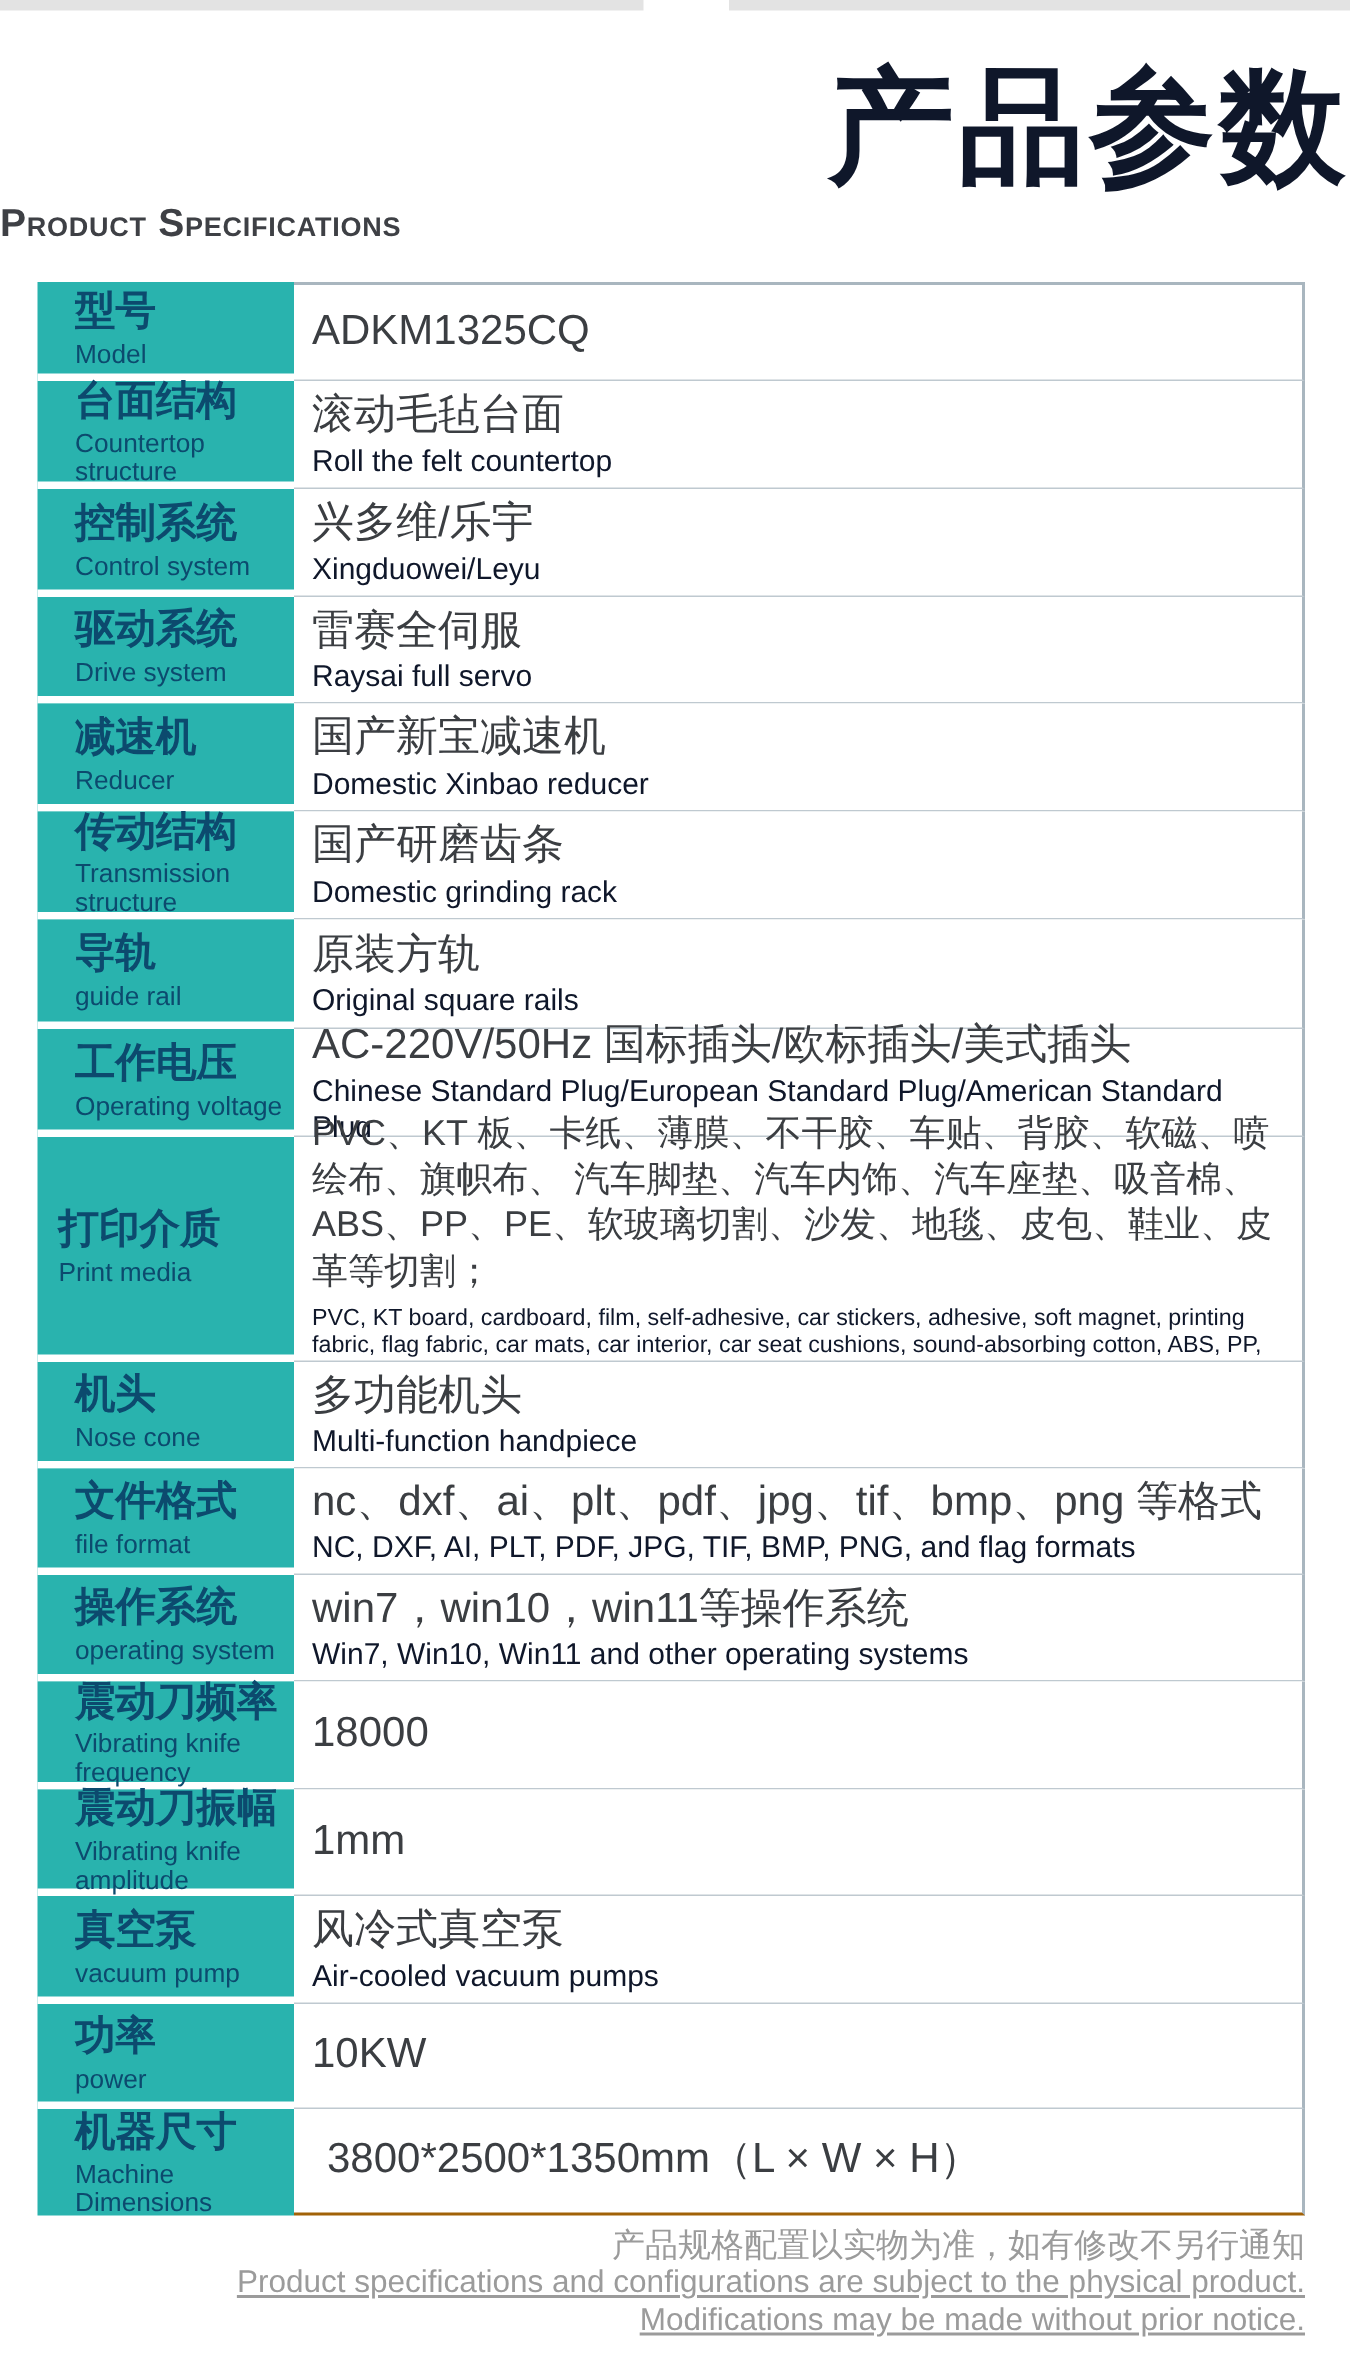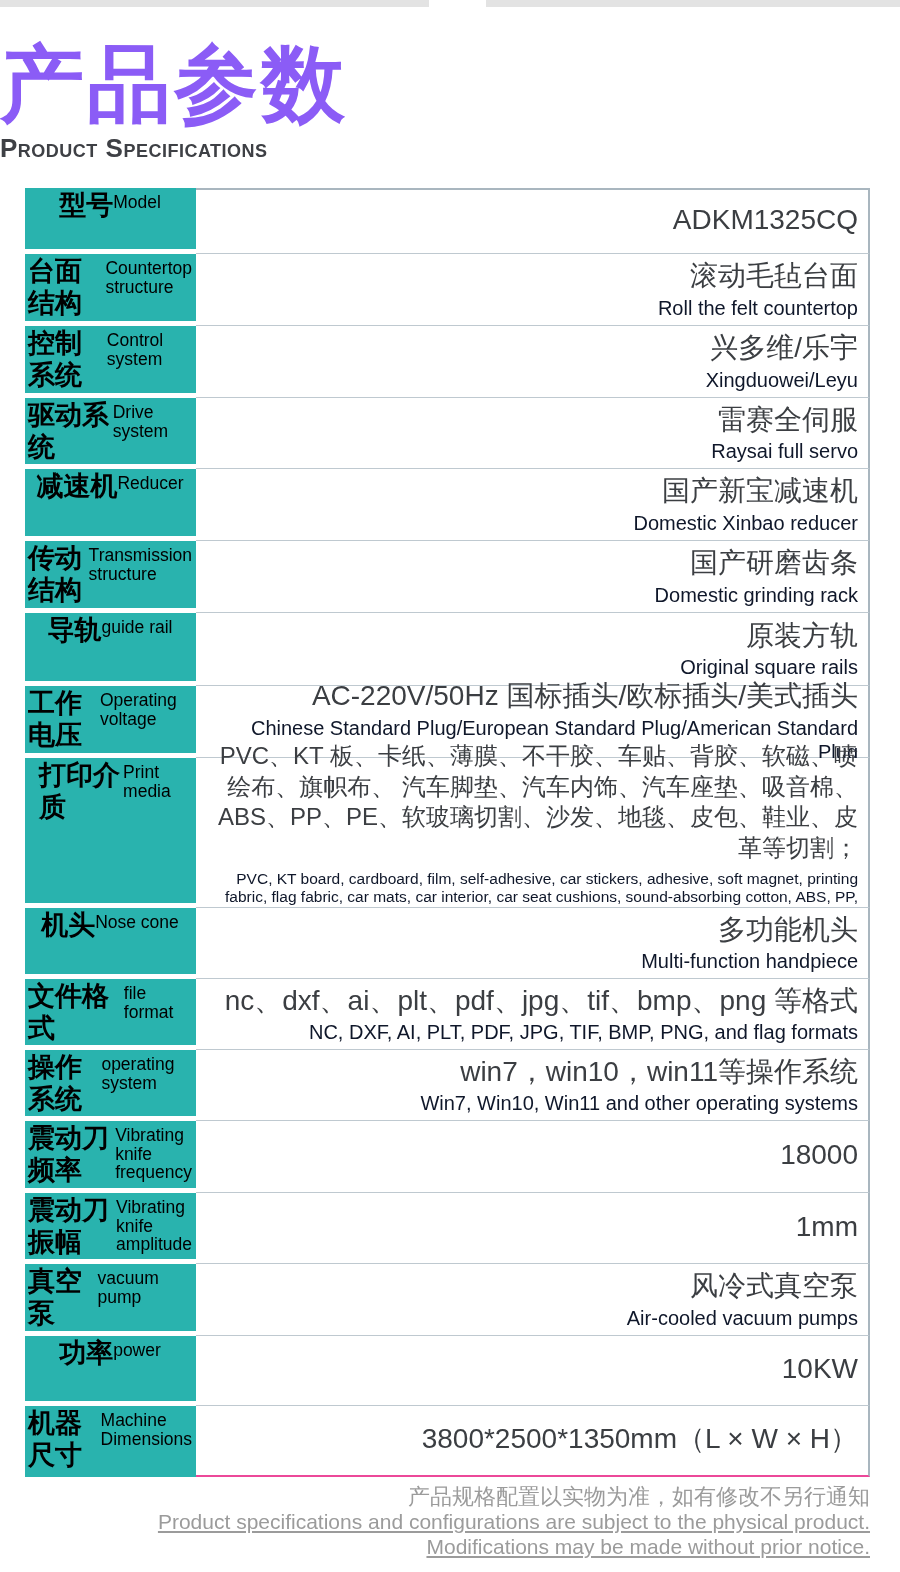--- a/index.html
+++ b/index.html
@@ -6,48 +6,48 @@
   body {
     width:900px; height:1572px; background:#ffffff; overflow:hidden;
     font-family:"Liberation Sans","DejaVu Sans",sans-serif;
   }
   
   .topbar { position:relative; height:7px; }
   .topbar .seg-l { position:absolute; left:0; top:0; width:429px; height:7px; background:#e3e3e3; }
   .topbar .seg-r { position:absolute; left:486px; right:0; top:0; height:7px; background:#e3e3e3; }
   
   .page-title {
-    margin-top:30px; text-align:left;
+    margin-top:30px; text-align:right;
     font-size:84px; line-height:1.12; font-weight:900;
-    color:#8b5cf6; letter-spacing:3px;
+    color:#0f172a; letter-spacing:3px;
   }
   .page-subtitle {
     margin-top:2px; text-align:left;
     font-size:26px; font-weight:bold; color:#3e4045;
     font-variant:small-caps; letter-spacing:0.5px;
   }
   
   .spec-table { width:845px; margin:24px 30px 0 25px; }
   .row { display:flex; }
   .row .label {
-    width:171px; box-sizing:border-box; background:#29b3ae; color:#000000;
-    display:flex; flex-direction:row; justify-content:center;
-    padding:2px 4px 2px 3px; border-bottom:5px solid #ffffff;
+    width:171px; box-sizing:border-box; background:#29b3ae; color:#0c4a6e;
+    display:flex; flex-direction:column; justify-content:center;
+    padding:2px 4px 2px 25px; border-bottom:5px solid #ffffff;
   }
   .row:last-child .label { border-bottom:none; }
   .lz { font-size:27px; font-weight:bold; line-height:1.18; }
   .le { font-size:17.5px; line-height:1.06; margin-top:3px; white-space:pre-line; }
   .row .value {
     flex:1; box-sizing:border-box; background:#ffffff;
     display:flex; flex-direction:column; justify-content:center;
     padding:2px 10px 2px 12px;
-    border-right:2px solid #a9b6bf; border-bottom:1px solid #bfc9d0;text-align:right;
+    border-right:2px solid #a9b6bf; border-bottom:1px solid #bfc9d0;
   }
   .row:first-child .value { border-top:2px solid #a9b6bf; }
-  .row:last-child .value { border-bottom:2px solid #ec4899;padding-left:22px; }
+  .row:last-child .value { border-bottom:2px solid #a16207;padding-left:22px; }
   .vz { font-size:28px; color:#3b3e42; line-height:1.2; }
   .ve { font-size:20px; color:#0f172a; line-height:1.2; margin-top:3px; }
   .row.media .label { padding-left:14px; }
   .row.media .vz { font-size:24px; line-height:1.27; }
   .row.media .ve { font-size:15.5px; line-height:1.16; margin-top:7px; }
   .h66{height:66px} .h70{height:70px} .h71{height:71px}
   .h72{height:72px} .h73{height:73px} .h150{height:150px}
   
   .footer { margin:7px 30px 0 0; text-align:right; color:#9b9b9b; }
   .f-zh { font-size:22px; line-height:1.2; }

